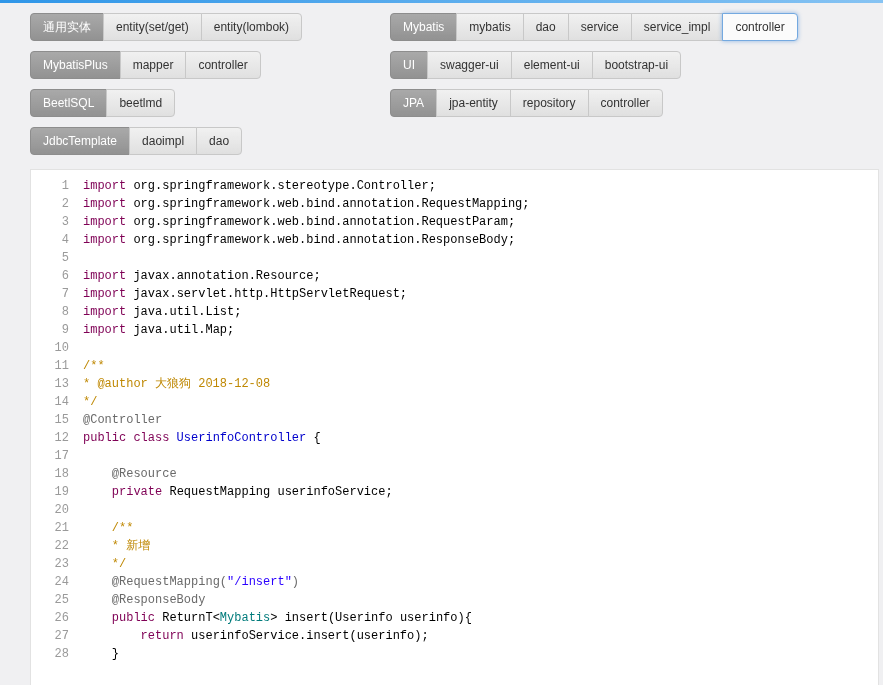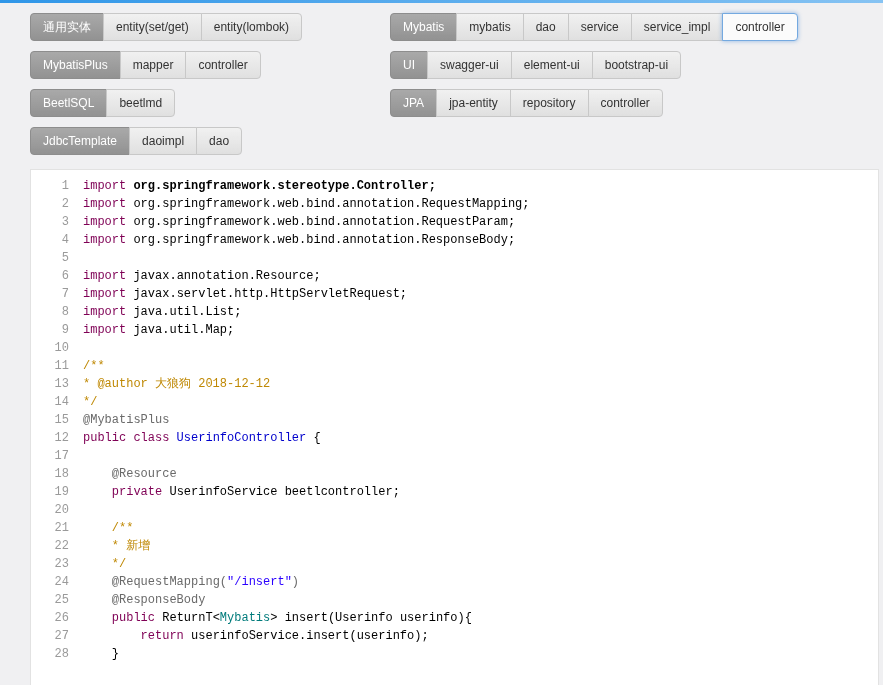--- a/index.html
+++ b/index.html
@@ -133,38 +133,38 @@
             <button type="button" class="btn">jpa-entity</button>
             <button type="button" class="btn">repository</button>
             <button type="button" class="btn">controller</button>
           </div>
         </div>
       </div>
   </div>
 
   <div class="code-panel">
     <div>
-        <div class="line"><span class="ln">1</span><span class="lc"><span style="color: rgb(127, 0, 85);">import</span><span style="color: rgb(0, 0, 0); font-weight: bold;"> org.springframework.stereotype.Controller;</span></span></div>
+        <div class="line"><span class="ln">1</span><span class="lc"><span style="color: rgb(127, 0, 85);">import</span><span style="color: rgb(0, 0, 0);"> org.springframework.stereotype.Controller;</span></span></div>
         <div class="line"><span class="ln">2</span><span class="lc"><span style="color: rgb(127, 0, 85);">import</span><span style="color: rgb(0, 0, 0);"> org.springframework.web.bind.annotation.RequestMapping;</span></span></div>
         <div class="line"><span class="ln">3</span><span class="lc"><span style="color: rgb(127, 0, 85);">import</span><span style="color: rgb(0, 0, 0);"> org.springframework.web.bind.annotation.RequestParam;</span></span></div>
         <div class="line"><span class="ln">4</span><span class="lc"><span style="color: rgb(127, 0, 85);">import</span><span style="color: rgb(0, 0, 0);"> org.springframework.web.bind.annotation.ResponseBody;</span></span></div>
         <div class="line"><span class="ln">5</span><span class="lc"> </span></div>
         <div class="line"><span class="ln">6</span><span class="lc"><span style="color: rgb(127, 0, 85);">import</span><span style="color: rgb(0, 0, 0);"> javax.annotation.Resource;</span></span></div>
         <div class="line"><span class="ln">7</span><span class="lc"><span style="color: rgb(127, 0, 85);">import</span><span style="color: rgb(0, 0, 0);"> javax.servlet.http.HttpServletRequest;</span></span></div>
         <div class="line"><span class="ln">8</span><span class="lc"><span style="color: rgb(127, 0, 85);">import</span><span style="color: rgb(0, 0, 0);"> java.util.List;</span></span></div>
         <div class="line"><span class="ln">9</span><span class="lc"><span style="color: rgb(127, 0, 85);">import</span><span style="color: rgb(0, 0, 0);"> java.util.Map;</span></span></div>
         <div class="line"><span class="ln">10</span><span class="lc"> </span></div>
         <div class="line"><span class="ln">11</span><span class="lc"><span style="color: rgb(191, 136, 3);">/**</span></span></div>
-        <div class="line"><span class="ln">13</span><span class="lc"><span style="color: rgb(191, 136, 3);">* @author 大狼狗 2018-12-12</span></span></div>
+        <div class="line"><span class="ln">13</span><span class="lc"><span style="color: rgb(191, 136, 3);">* @author 大狼狗 2018-12-08</span></span></div>
         <div class="line"><span class="ln">14</span><span class="lc"><span style="color: rgb(191, 136, 3);">*/</span></span></div>
-        <div class="line"><span class="ln">15</span><span class="lc"><span style="color: rgb(106, 106, 106);">@MybatisPlus</span></span></div>
+        <div class="line"><span class="ln">15</span><span class="lc"><span style="color: rgb(106, 106, 106);">@Controller</span></span></div>
         <div class="line"><span class="ln">12</span><span class="lc"><span style="color: rgb(127, 0, 85);">public class</span><span style="color: rgb(0, 0, 204);"> UserinfoController</span><span style="color: rgb(0, 0, 0);"> {</span></span></div>
         <div class="line"><span class="ln">17</span><span class="lc"> </span></div>
         <div class="line"><span class="ln">18</span><span class="lc"><span style="color: rgb(0, 0, 0);">    </span><span style="color: rgb(106, 106, 106);">@Resource</span></span></div>
-        <div class="line"><span class="ln">19</span><span class="lc"><span style="color: rgb(0, 0, 0);">    </span><span style="color: rgb(127, 0, 85);">private</span><span style="color: rgb(0, 0, 0);"> UserinfoService beetlcontroller;</span></span></div>
+        <div class="line"><span class="ln">19</span><span class="lc"><span style="color: rgb(0, 0, 0);">    </span><span style="color: rgb(127, 0, 85);">private</span><span style="color: rgb(0, 0, 0);"> RequestMapping userinfoService;</span></span></div>
         <div class="line"><span class="ln">20</span><span class="lc"> </span></div>
         <div class="line"><span class="ln">21</span><span class="lc"><span style="color: rgb(0, 0, 0);">    </span><span style="color: rgb(191, 136, 3);">/**</span></span></div>
         <div class="line"><span class="ln">22</span><span class="lc"><span style="color: rgb(0, 0, 0);">    </span><span style="color: rgb(191, 136, 3);">* 新增</span></span></div>
         <div class="line"><span class="ln">23</span><span class="lc"><span style="color: rgb(0, 0, 0);">    </span><span style="color: rgb(191, 136, 3);">*/</span></span></div>
         <div class="line"><span class="ln">24</span><span class="lc"><span style="color: rgb(0, 0, 0);">    </span><span style="color: rgb(106, 106, 106);">@RequestMapping(</span><span style="color: rgb(42, 0, 255);">"/insert"</span><span style="color: rgb(106, 106, 106);">)</span></span></div>
         <div class="line"><span class="ln">25</span><span class="lc"><span style="color: rgb(0, 0, 0);">    </span><span style="color: rgb(106, 106, 106);">@ResponseBody</span></span></div>
         <div class="line"><span class="ln">26</span><span class="lc"><span style="color: rgb(0, 0, 0);">    </span><span style="color: rgb(127, 0, 85);">public</span><span style="color: rgb(0, 0, 0);"> ReturnT&lt;</span><span style="color: rgb(0, 123, 123);">Mybatis</span><span style="color: rgb(0, 0, 0);">&gt; insert(Userinfo userinfo){</span></span></div>
         <div class="line"><span class="ln">27</span><span class="lc"><span style="color: rgb(0, 0, 0);">        </span><span style="color: rgb(127, 0, 85);">return</span><span style="color: rgb(0, 0, 0);"> userinfoService.insert(userinfo);</span></span></div>
         <div class="line"><span class="ln">28</span><span class="lc"><span style="color: rgb(0, 0, 0);">    }</span></span></div>
       </div>

